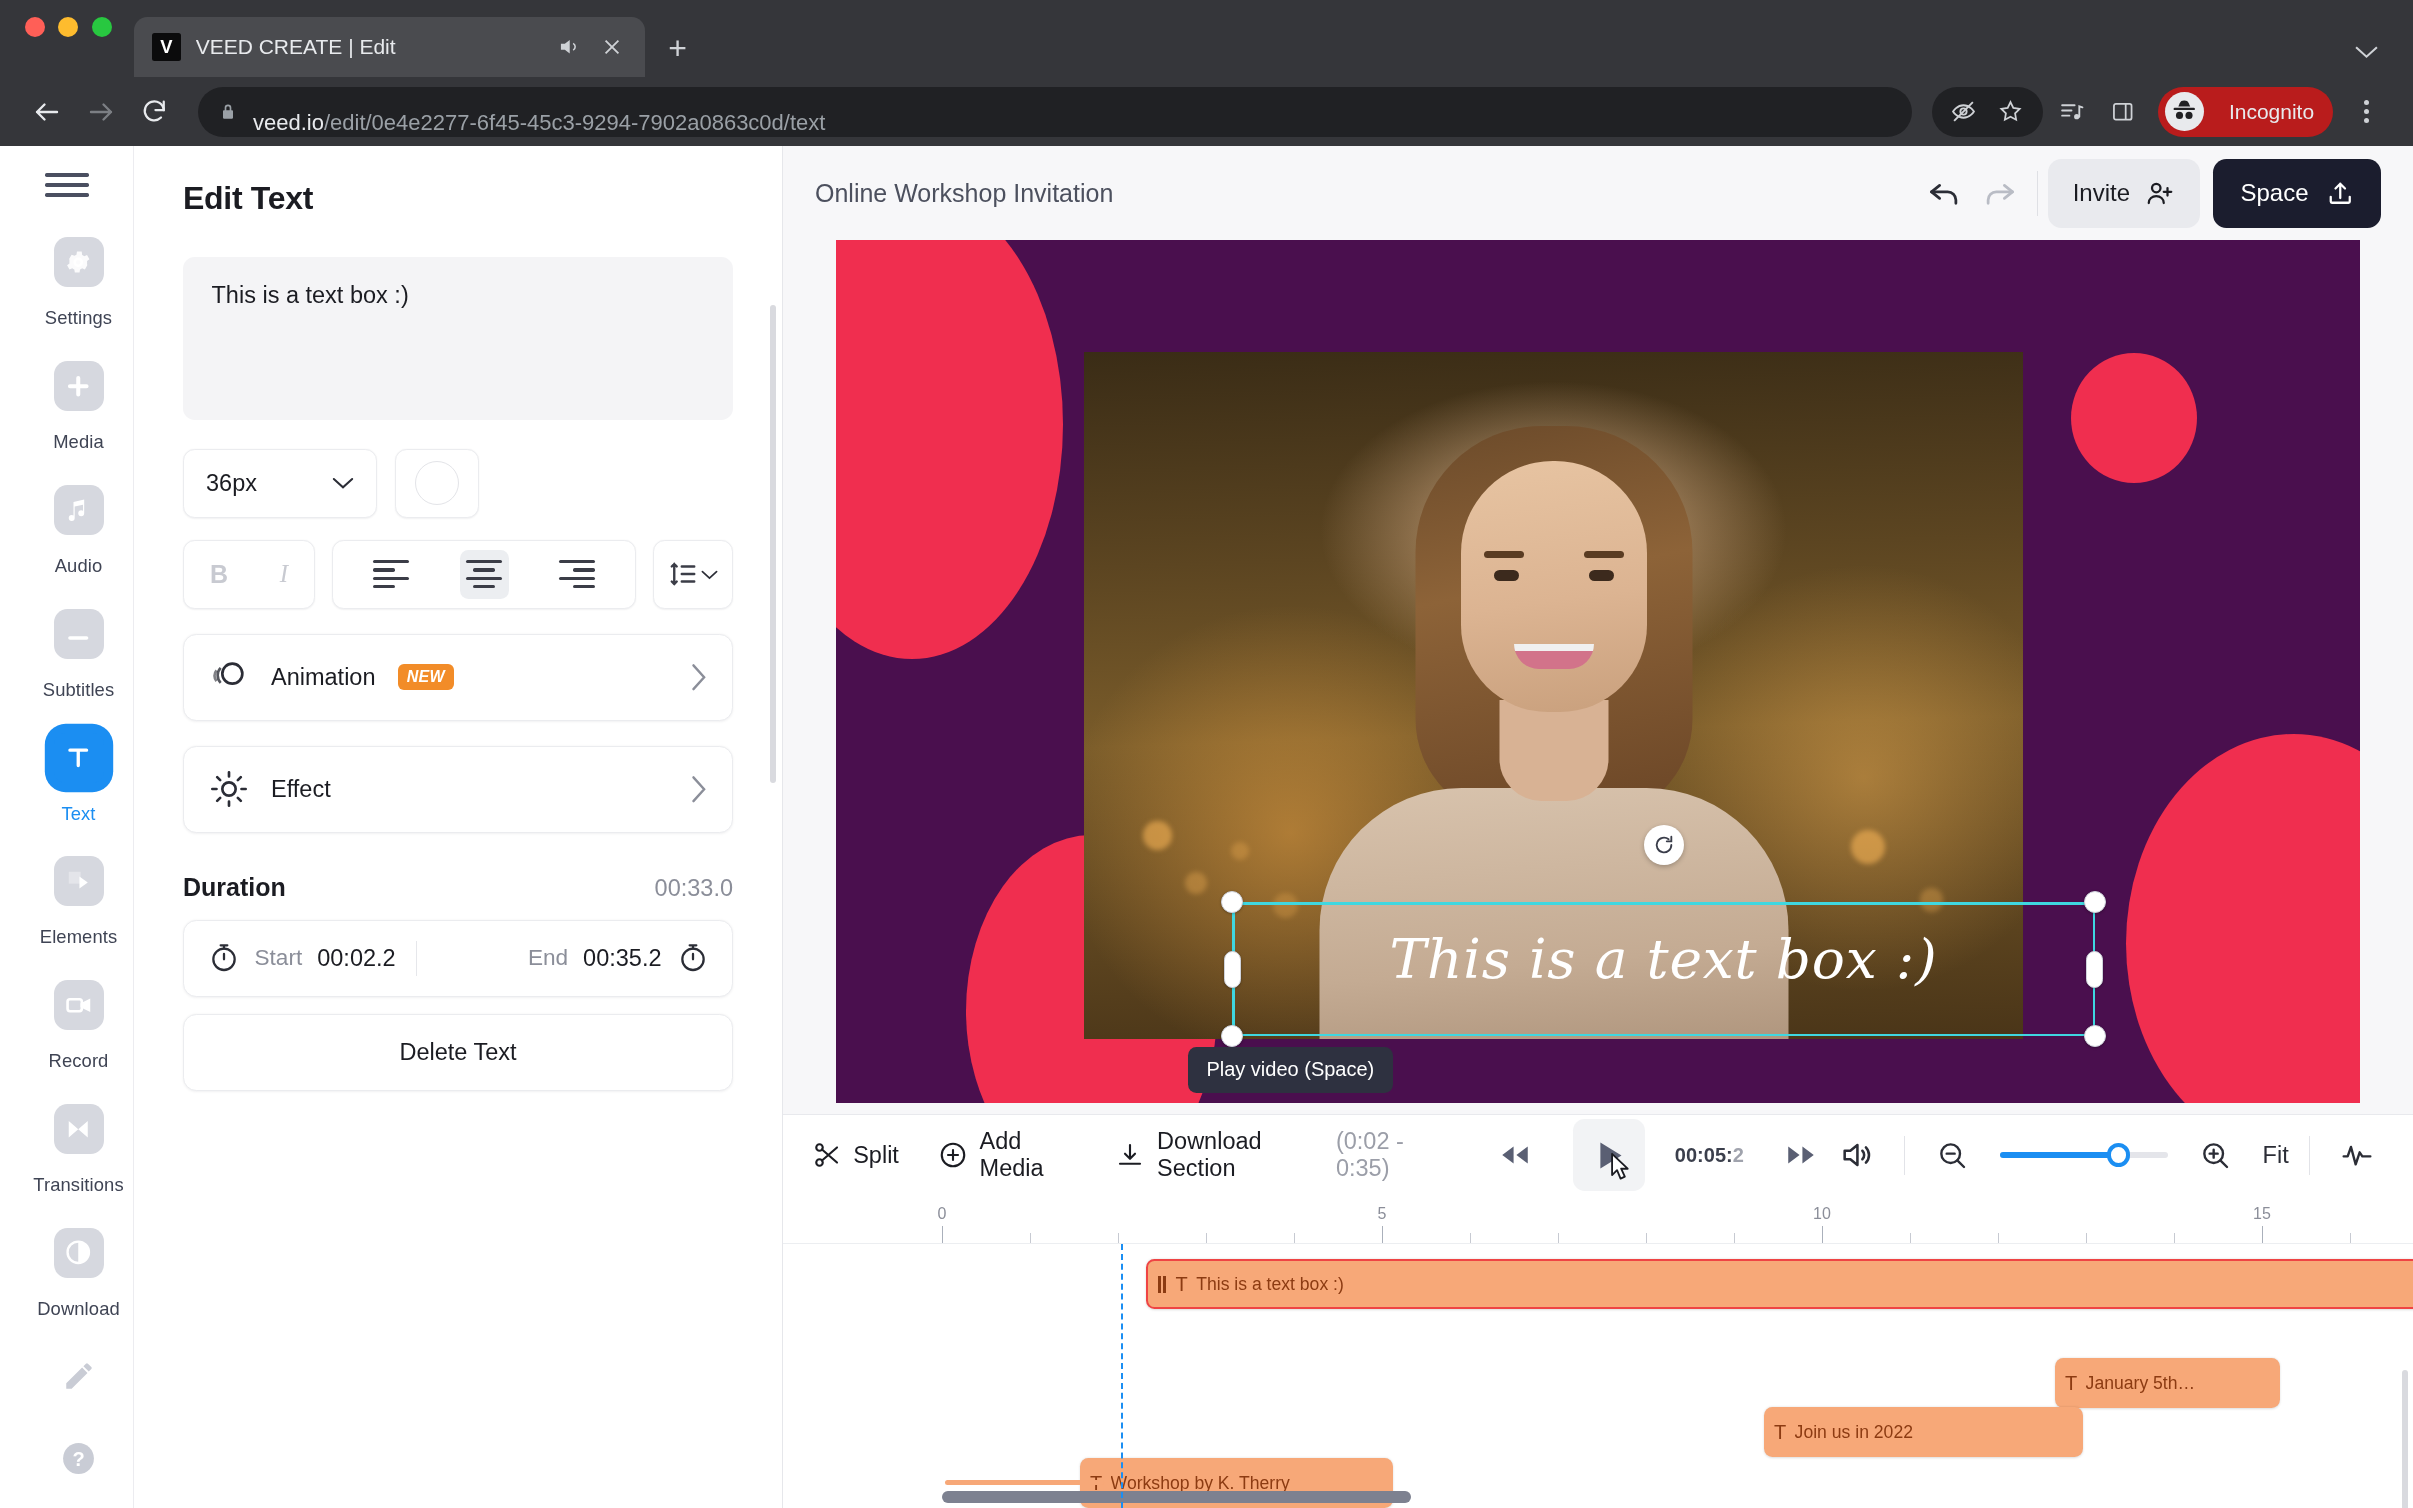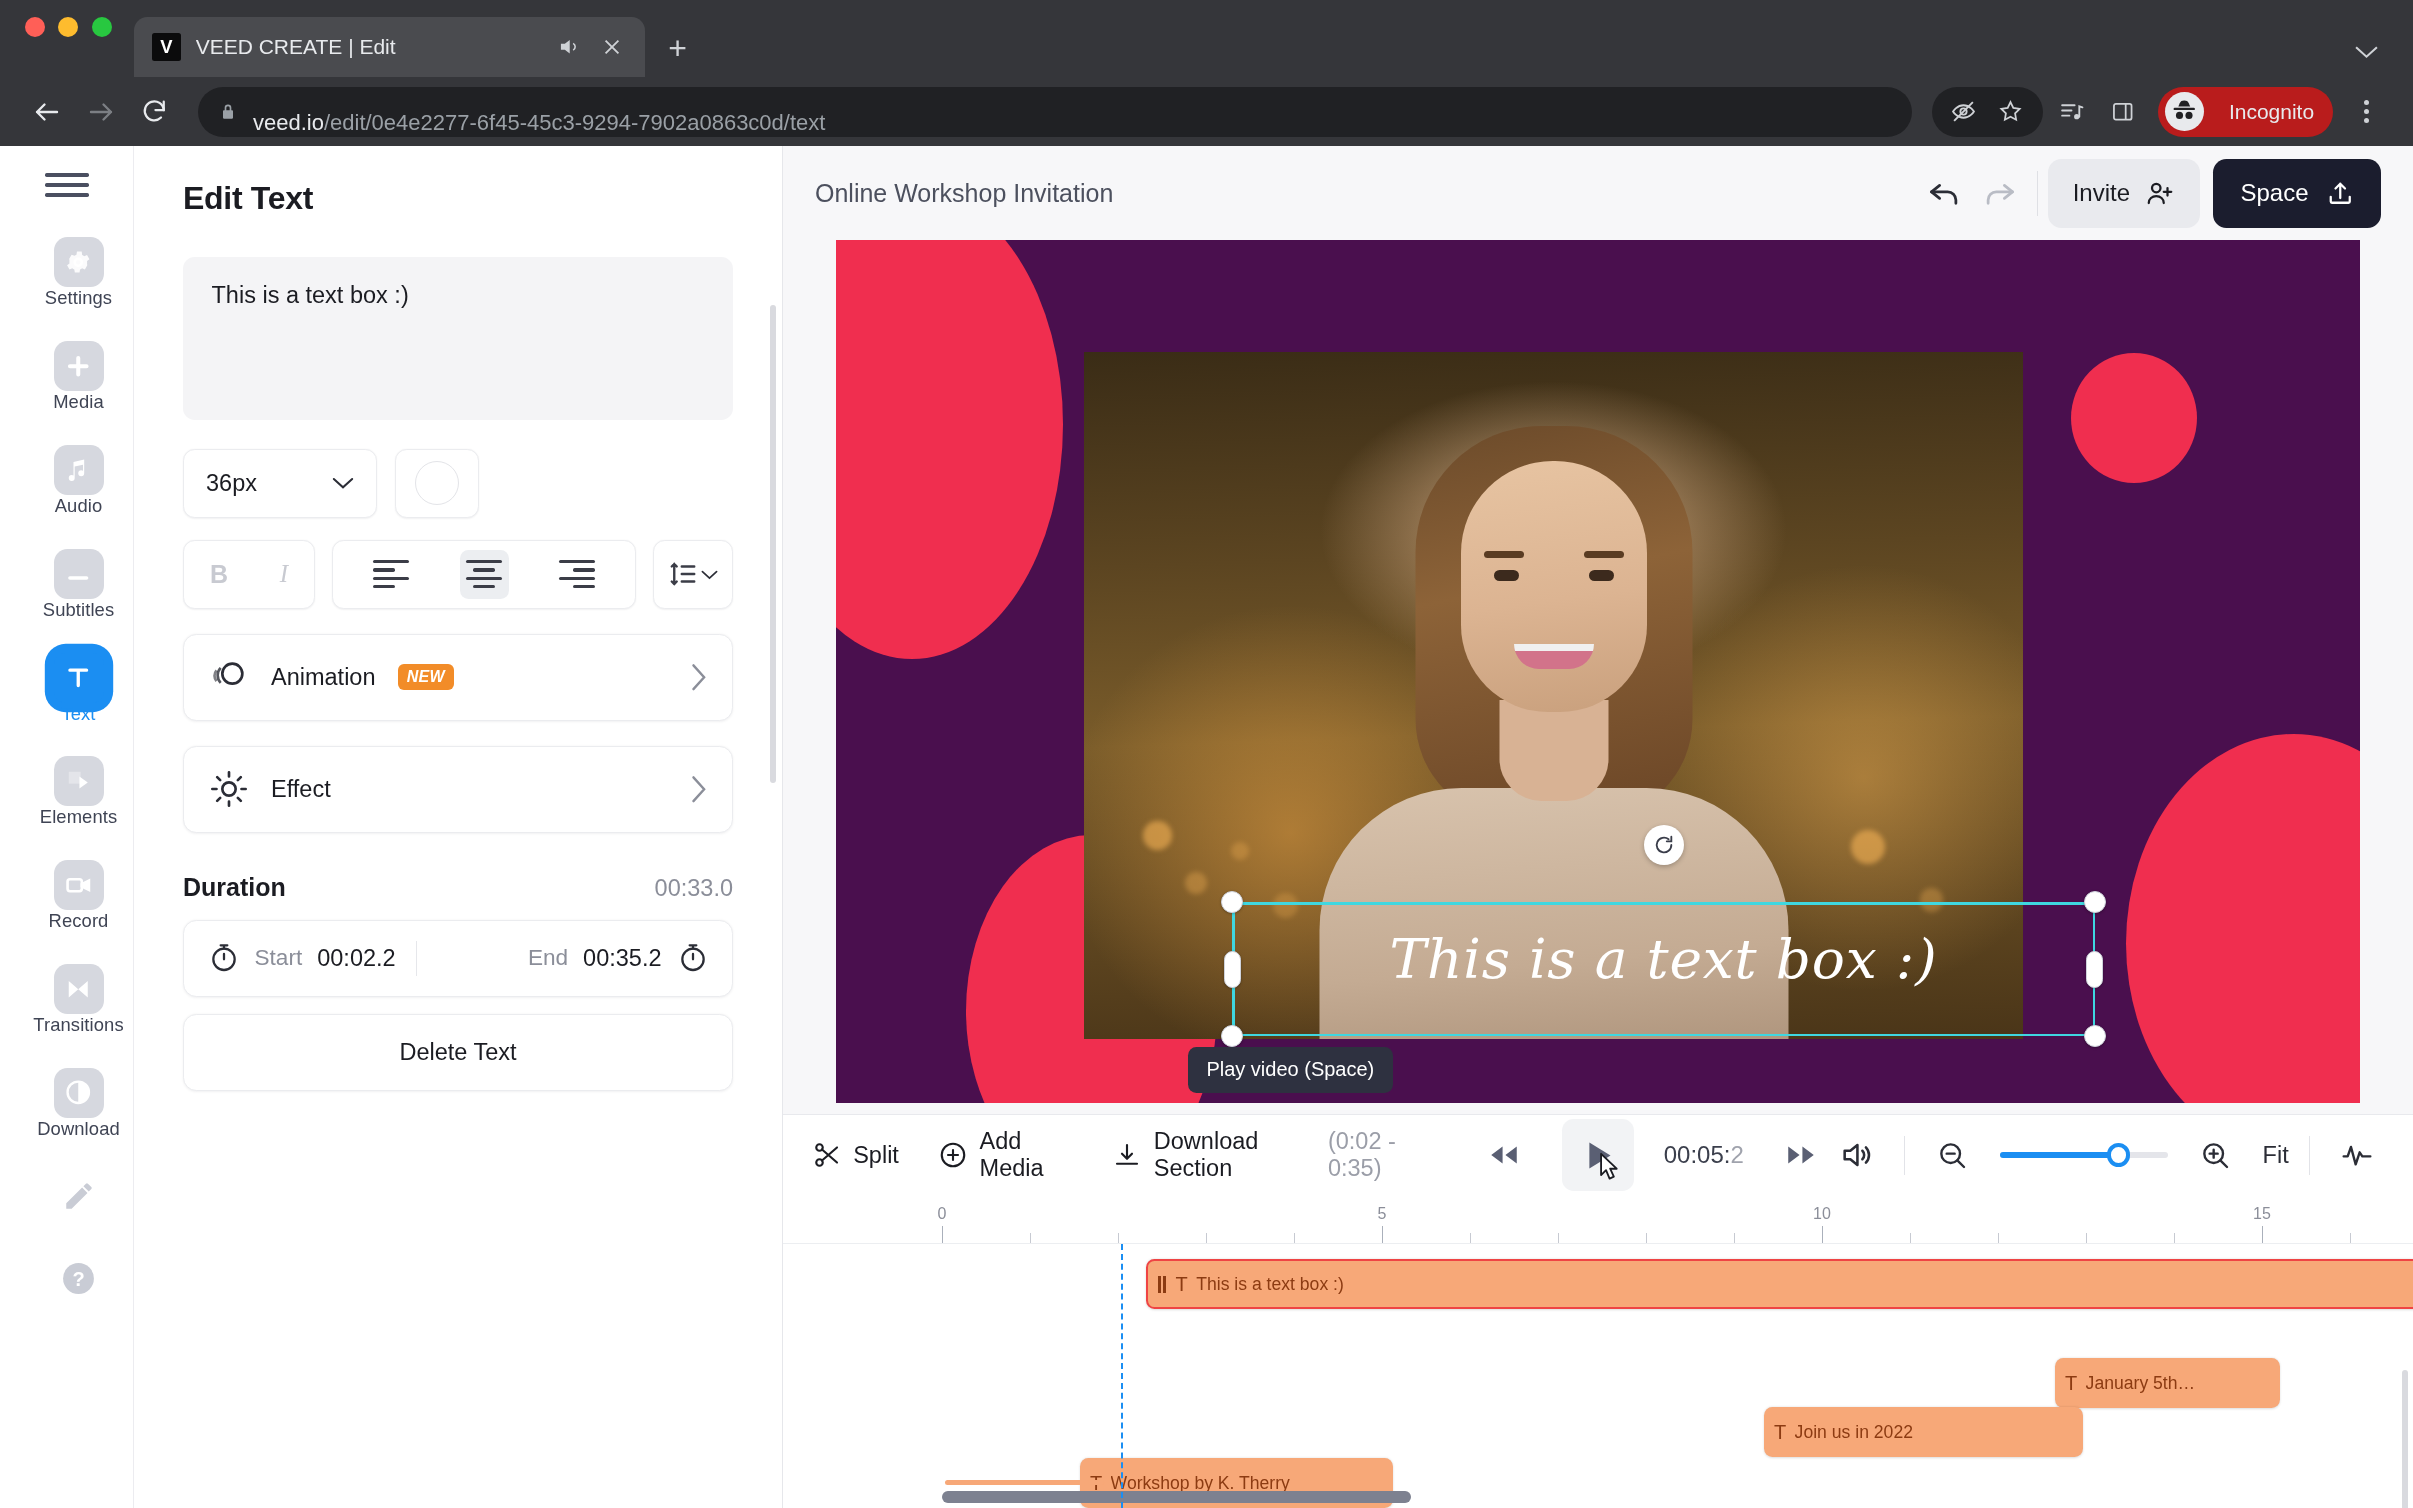--- a/index.html
+++ b/index.html
@@ -72,21 +72,21 @@
   
   .rail {
     width: 134px; background: #fff; display: flex; flex-direction: column;
     align-items: center; padding-top: 22px; flex-shrink: 0;
     border-right: 0.8px solid #ececf0;
   }
   .hamburger { width: 44px; height: 34px; display: flex; flex-direction: column; justify-content: center; gap: 6.7px; margin-bottom: 27px; }
   .hamburger i { display: block; height: 3.4px; background: #4a4f60; border-radius: 1.7px; }
   .rail-item {
     width: 101px; display: flex; flex-direction: column; align-items: center;
-    gap: 0; padding: 8.4px 0; margin-bottom: 15px; cursor: pointer; margin-left: 24px;
+    gap: 20px; padding: 8.4px 0; margin-bottom: 15px; cursor: pointer; margin-left: 24px;
   }
   .rail-ico {
     width: 50px; height: 50px; border-radius: 13.4px; background: #d6d8df;
     display: flex; align-items: center; justify-content: center; color: #fff;
   }
   .rail-lbl { font-size: 18.4px; color: #3f4454; font-weight: 500; letter-spacing: 0.1px; }
   .rail-item.active .rail-ico { background: #1b8ef2; box-shadow: 0 0 0 9.2px rgba(27,142,242,1); border-radius: 11.7px; }
   .rail-item.active .rail-lbl { color: #1b8ef2; }
   .rail-item.plain .rail-ico { background: transparent; color: #c9ccd5; }
 
@@ -260,21 +260,21 @@
     padding: 11.7px 18.4px; border-radius: 8.4px; white-space: nowrap; z-index: 30;
   }
 
   
   .timeline { height: 394px; background: #fff; border-top: 0.8px solid #e8e9ed; flex-shrink: 0; display: flex; flex-direction: column; position: relative; }
   .tl-bar { height: 80px; display: flex; align-items: center; padding: 0 28.5px; gap: 0; }
   .tl-btn { display: flex; align-items: center; gap: 11.7px; font-size: 23.5px; color: #1b1c22; margin-right: 39px; }
   .tl-btn .sub { color: #9b9ea8; }
   .tl-center { flex: 1; display: flex; align-items: center; justify-content: center; gap: 30px; }
   .tl-play { width: 72px; height: 72px; border-radius: 11.7px; background: #f2f3f5; display: flex; align-items: center; justify-content: center; position: relative; }
-  .tl-time { font-size: 24px; color: #3b3f4c; font-weight: 400; }
+  .tl-time { font-size: 20px; color: #3b3f4c; font-weight: 700; }
   .tl-time .ms { color: #a0a3ad; }
   .tl-right { display: flex; align-items: center; gap: 20px; }
   .tl-sep { width: 0.8px; height: 39px; background: #e2e3e8; }
   .zoom-track { width: 168px; height: 6.7px; background: #e4e5ea; border-radius: 3.4px; position: relative; }
   .zoom-fill { position: absolute; left: 0; top: 0; height: 6.7px; background: #1b8ef2; border-radius: 3.4px; width: 117px; }
   .zoom-knob { position: absolute; left: 107px; top: -8.4px; width: 23.5px; height: 23.5px; border-radius: 50%; background: #fff; border: 4.2px solid #1b8ef2; }
   .fit-lbl { font-size: 23.5px; color: #2b2d36; }
 
   .ruler { height: 49px; position: relative; border-bottom: 0.8px solid #eceef1; margin: 0 0 0 0; }
   .tick { position: absolute; bottom: 0; width: 0.8px; background: #c7cad2; height: 10px; }

